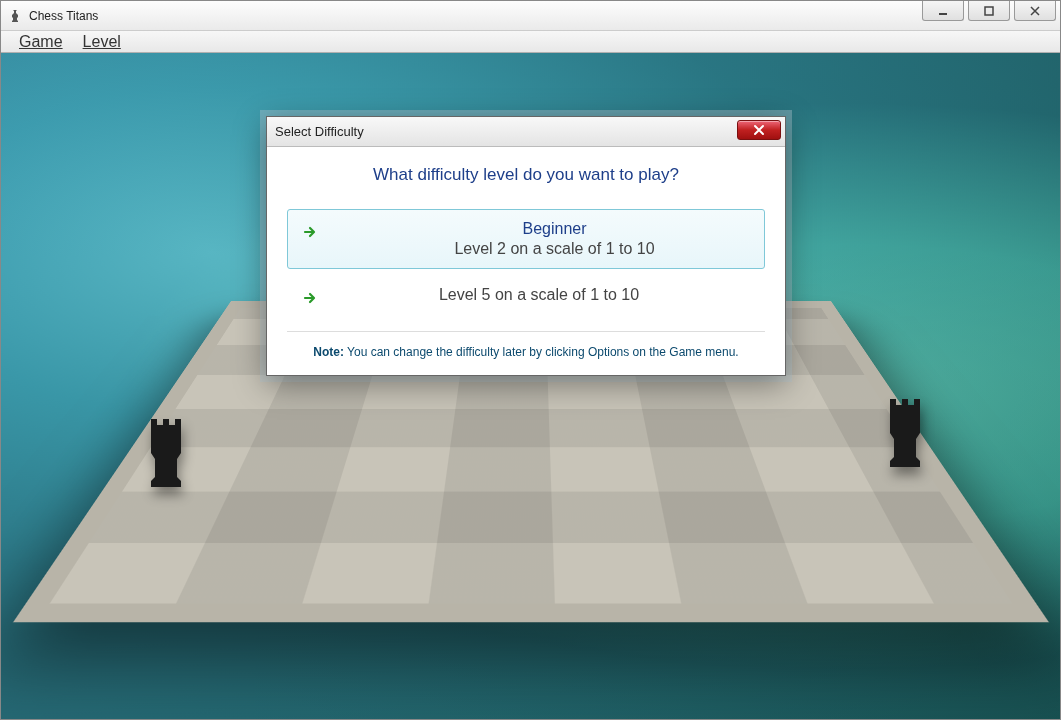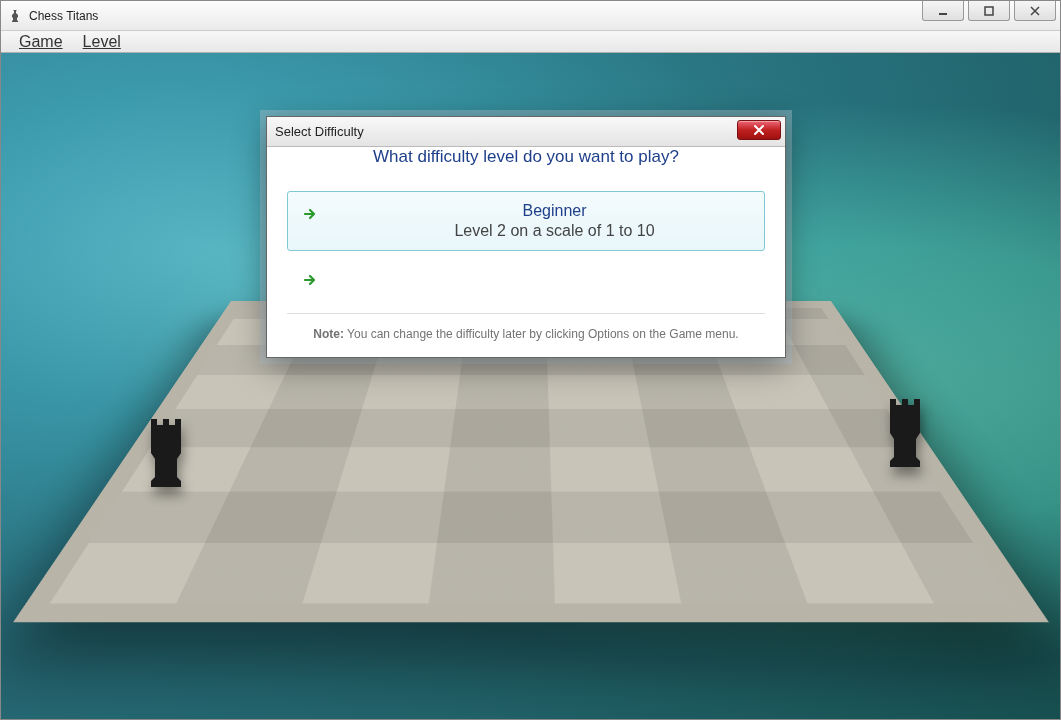--- a/index.html
+++ b/index.html
@@ -156,21 +156,21 @@
       border: 1px solid #7a1010;
       border-radius: 3px;
       display: flex;
       align-items: center;
       justify-content: center;
       cursor: pointer;
       box-shadow: inset 0 1px 0 rgba(255,255,255,0.4);
     }
     .dialog-close svg { width: 12px; height: 12px; }
     .dialog-body {
-      padding: 0 20px 0 20px;
+      padding: 18px 20px 0 20px;
     }
     .dialog-heading {
       font-size: 17px;
       color: #1e3f8a;
       font-weight: normal;
       margin-bottom: 24px;
     }
     .option {
       border: 1px solid transparent;
       border-radius: 3px;
@@ -200,21 +200,21 @@
     }
     .option-sub {
       font-size: 16px;
       color: #444;
     }
     .dialog-note {
       border-top: 1px solid #ddd;
       margin-top: 14px;
       padding: 12px 0 14px 0;
       font-size: 12px;
-      color: #737373;
+      color: #0c4a6e;
       line-height: 1.4;
     }
     .dialog-note b { font-weight: bold; }
   </style>
 </head>
 <body>
 
 <div class="window">
   <div class="titlebar">
     <span class="app-icon">
@@ -285,20 +285,21 @@
           </div>
         </div>
 
         <div class="option">
           <span class="arrow">
             <svg viewBox="0 0 16 16">
                 <path d="M3 8h8M8 4l4 4-4 4" stroke="#2a9a2a" stroke-width="2.2" fill="none" stroke-linecap="round" stroke-linejoin="round"></path>
               </svg>
           </span>
           <div class="option-text">
+            <div class="option-sub">Level 5 on a scale of 1 to 10</div>
           </div>
         </div>
 
 
         <div class="dialog-note">
           <b>Note:</b><span> You can change the difficulty later by clicking Options on the Game menu.</span>
         </div>
       </div>
     </div>
   </div>

